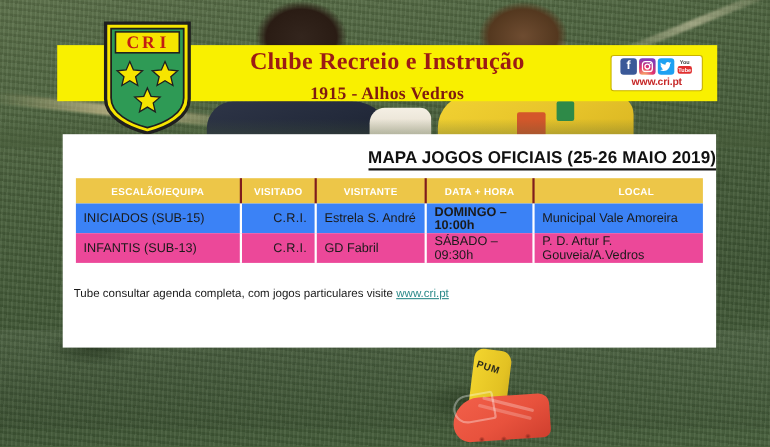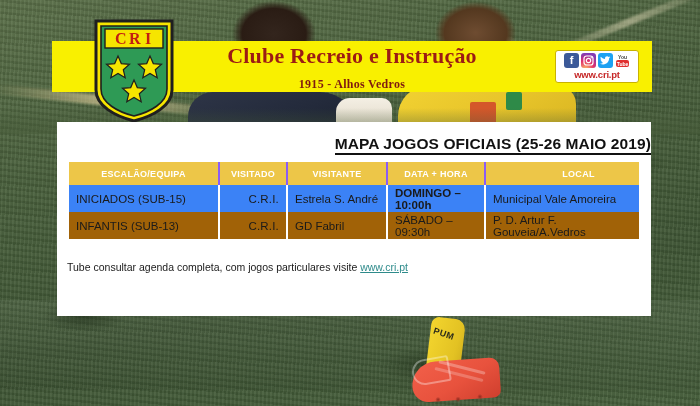--- a/index.html
+++ b/index.html
@@ -126,21 +126,21 @@
   }
   .banner-title{
     position:absolute;left:0;right:0;top:4px;text-align:center;
     font-family:"Liberation Serif", serif;
     font-weight:bold;font-size:22px;color:#9c1b14;
     letter-spacing:.2px;line-height:1;
   }
   .banner-sub{
     position:absolute;left:0;right:0;top:36px;text-align:center;
     font-family:"Liberation Serif", serif;
-    font-weight:bold;font-size:12px;color:#7f1a10;letter-spacing:.3px;
+    font-weight:bold;font-size:16px;color:#7f1a10;letter-spacing:.3px;
   }
 
   
   .social{
     position:absolute;left:503px;top:9px;width:84px;height:33px;
     background:#ffffff;border:1px solid #c9b200;border-radius:3px;
     box-sizing:border-box;padding:2px 3px;
   }
   .social-row{display:flex;gap:2px;justify-content:center;}
   .sicon{
@@ -178,31 +178,31 @@
 
   table.games{
     border-collapse:collapse;margin:9px auto 0 auto;width:570px;
     table-layout:fixed;
   }
   table.games th{
     background:#edc648;color:#ffffff;
     font:bold 9px "Liberation Sans",sans-serif;
     letter-spacing:.3px;text-align:center;
     height:23px;padding:0 4px;
-    border-right:2px solid #8b5cf6;
+    border-right:2px solid #7f1d1d;
   }
   table.games th:last-child{border-right:none;padding-left:36px;}
   table.games td{
     font:11.5px "Liberation Sans",sans-serif;color:#1a1a1a;
     height:27px;padding:0 7px;border-right:2px solid #ffffff;
     vertical-align:middle;
   }
   table.games td:last-child{border-right:none;}
   tr.r-odd td{background:#3b82f6;}
-  tr.r-even td{background:#a16207;}
+  tr.r-even td{background:#ec4899;}
   td.c-team{text-align:left;}
   td.c-home{text-align:right;font-weight:bold;font-size:12px;letter-spacing:.2px;}
   td.c-away{text-align:left;}
   td.c-when{text-align:left;}
   td.c-when.hl{font-weight:bold;margin-left:16px;}
   td.c-place{text-align:left;}
 
   .col1{width:150px;} .col2{width:68px;} .col3{width:100px;}
   .col4{width:98px;} .col5{width:154px;}
 

